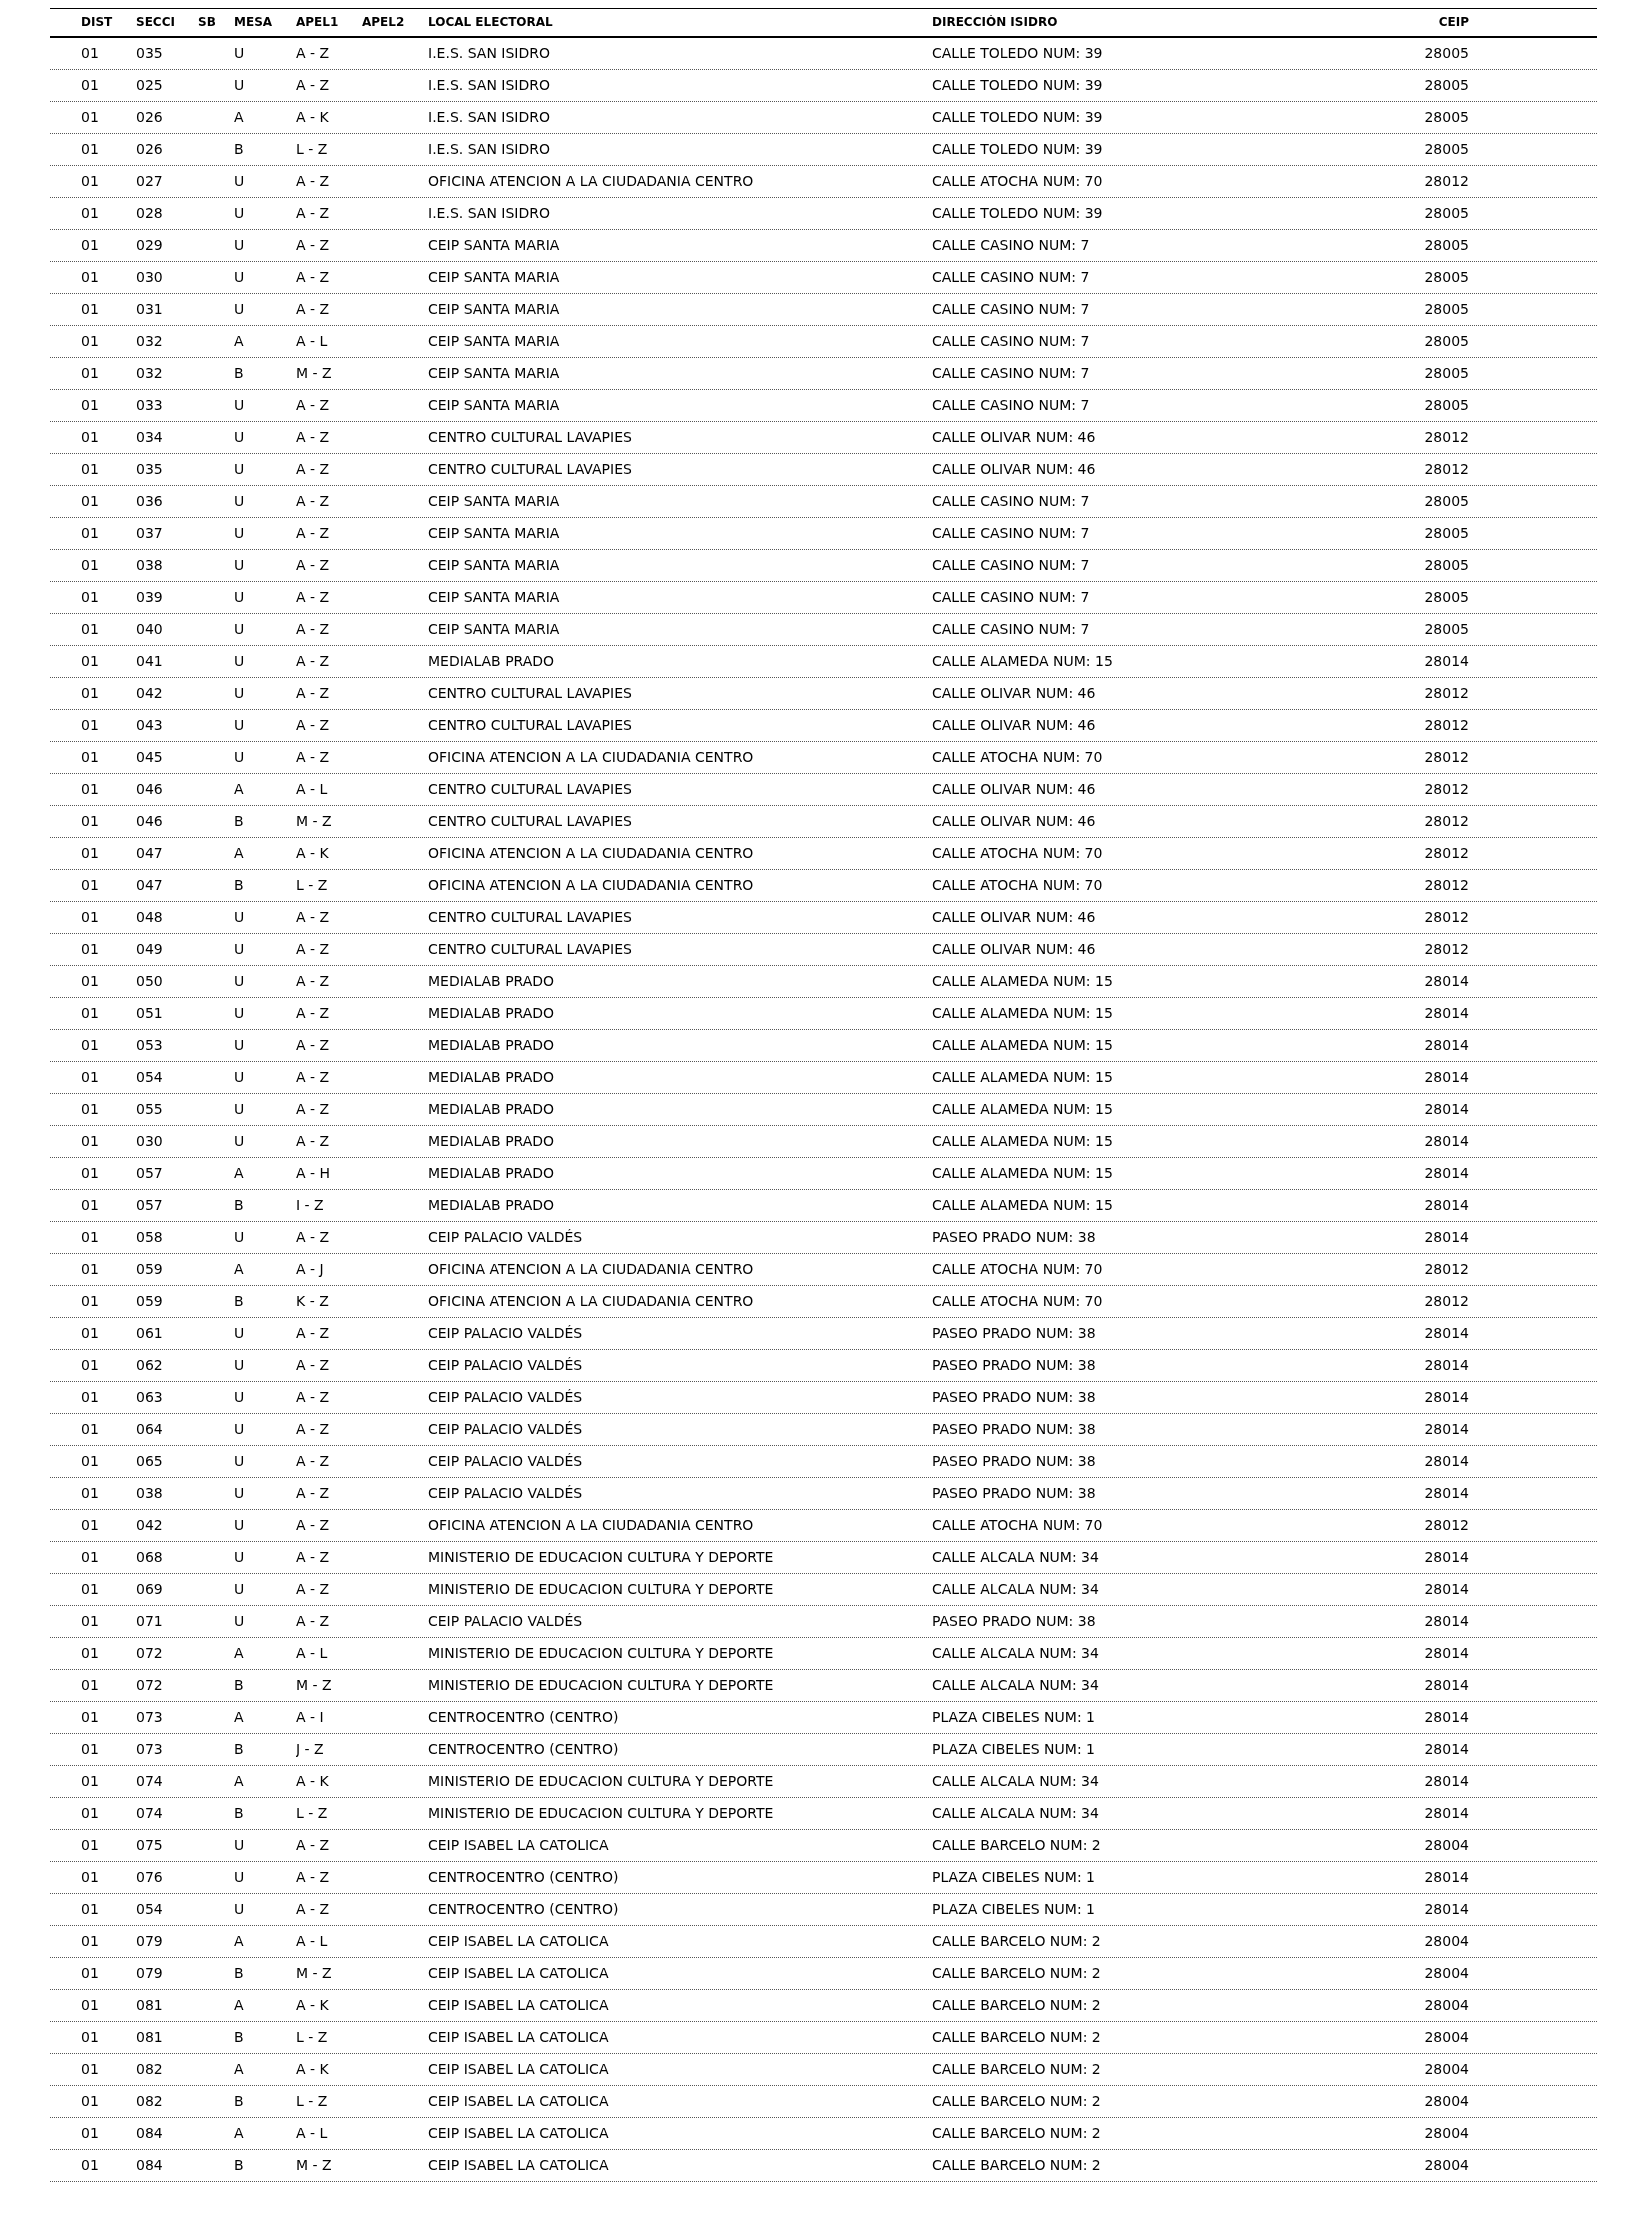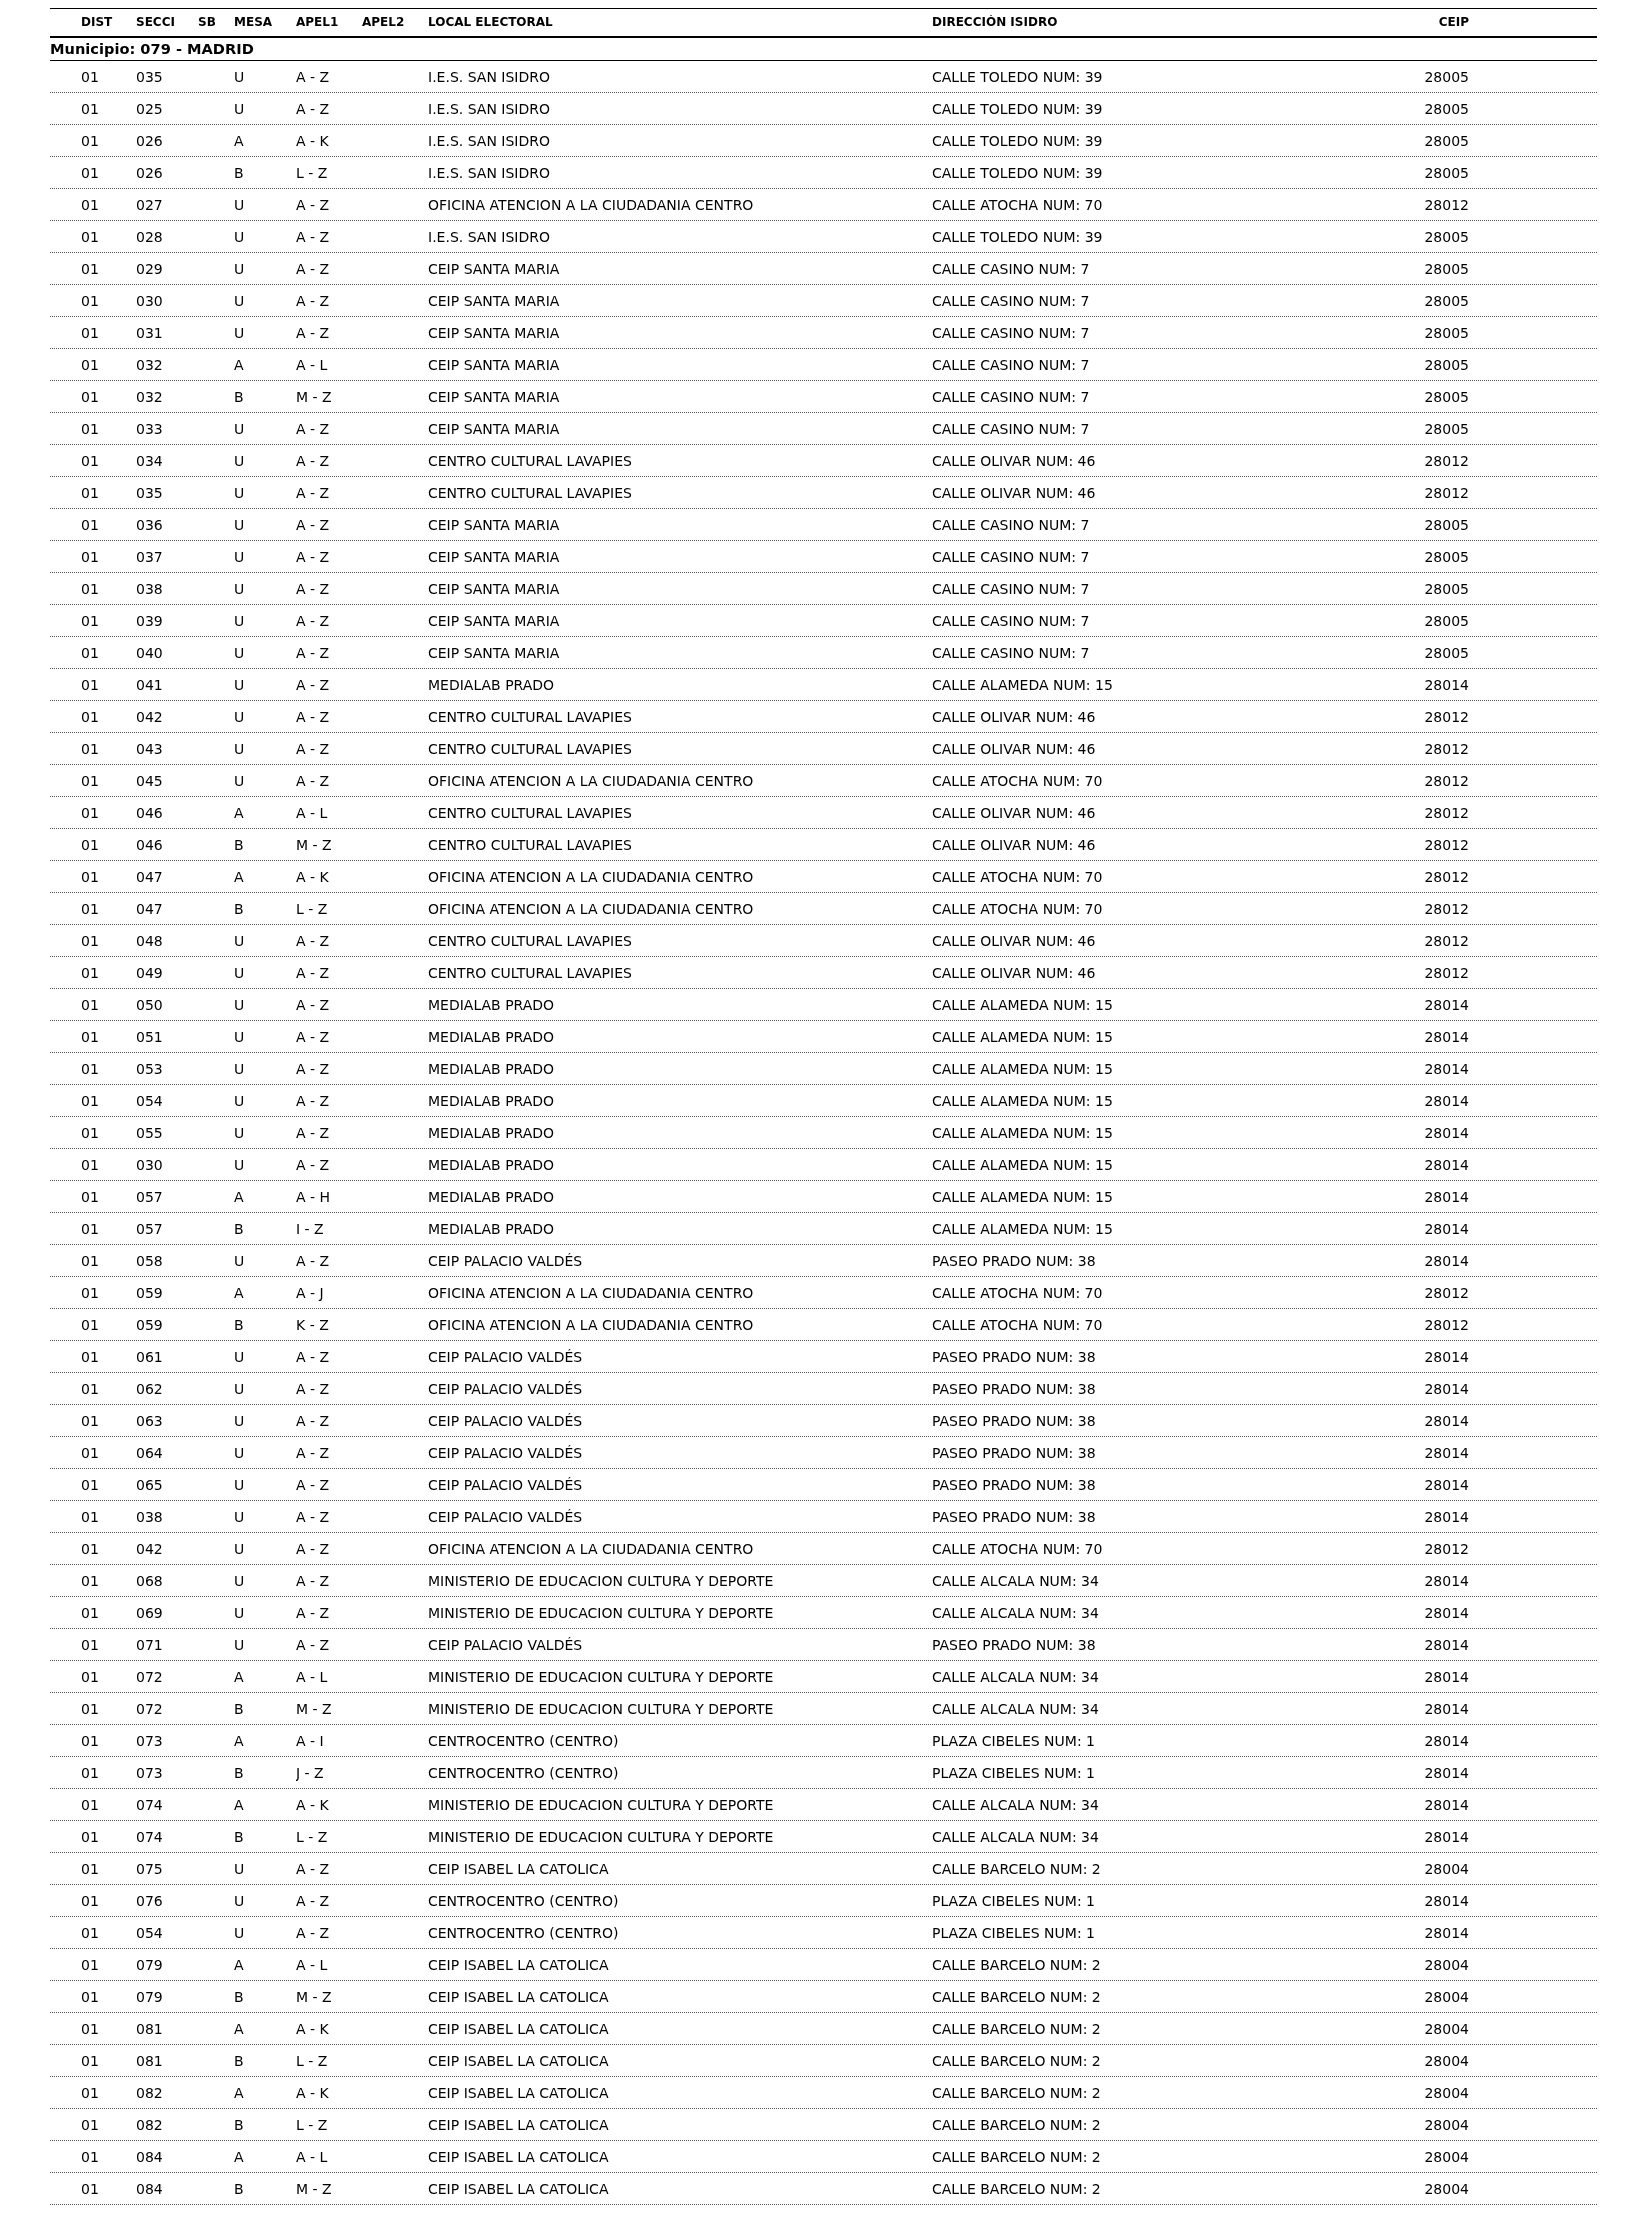--- a/index.html
+++ b/index.html
@@ -61,23 +61,20 @@
       <div class="cell c1">SECCI</div>
       <div class="cell c2">SB</div>
       <div class="cell c3">MESA</div>
       <div class="cell c4">APEL1</div>
       <div class="cell c5">APEL2</div>
       <div class="cell c6">LOCAL ELECTORAL</div>
       <div class="cell c7">DIRECCIÓN ISIDRO</div>
       <div class="cell c8">CEIP</div>
     </div>
 
-  <div class="municipio-row">
-    <span>Municipio: 079 - MADRID</span>
-  </div>
 
   <div id="tbody">
       <div class="grid-row data-row">
         <div class="cell c0">01</div>
         <div class="cell c1">035</div>
         <div class="cell c2"></div>
         <div class="cell c3">U</div>
         <div class="cell c4">A - Z</div>
         <div class="cell c5"></div>
         <div class="cell c6">I.E.S. SAN ISIDRO</div>

